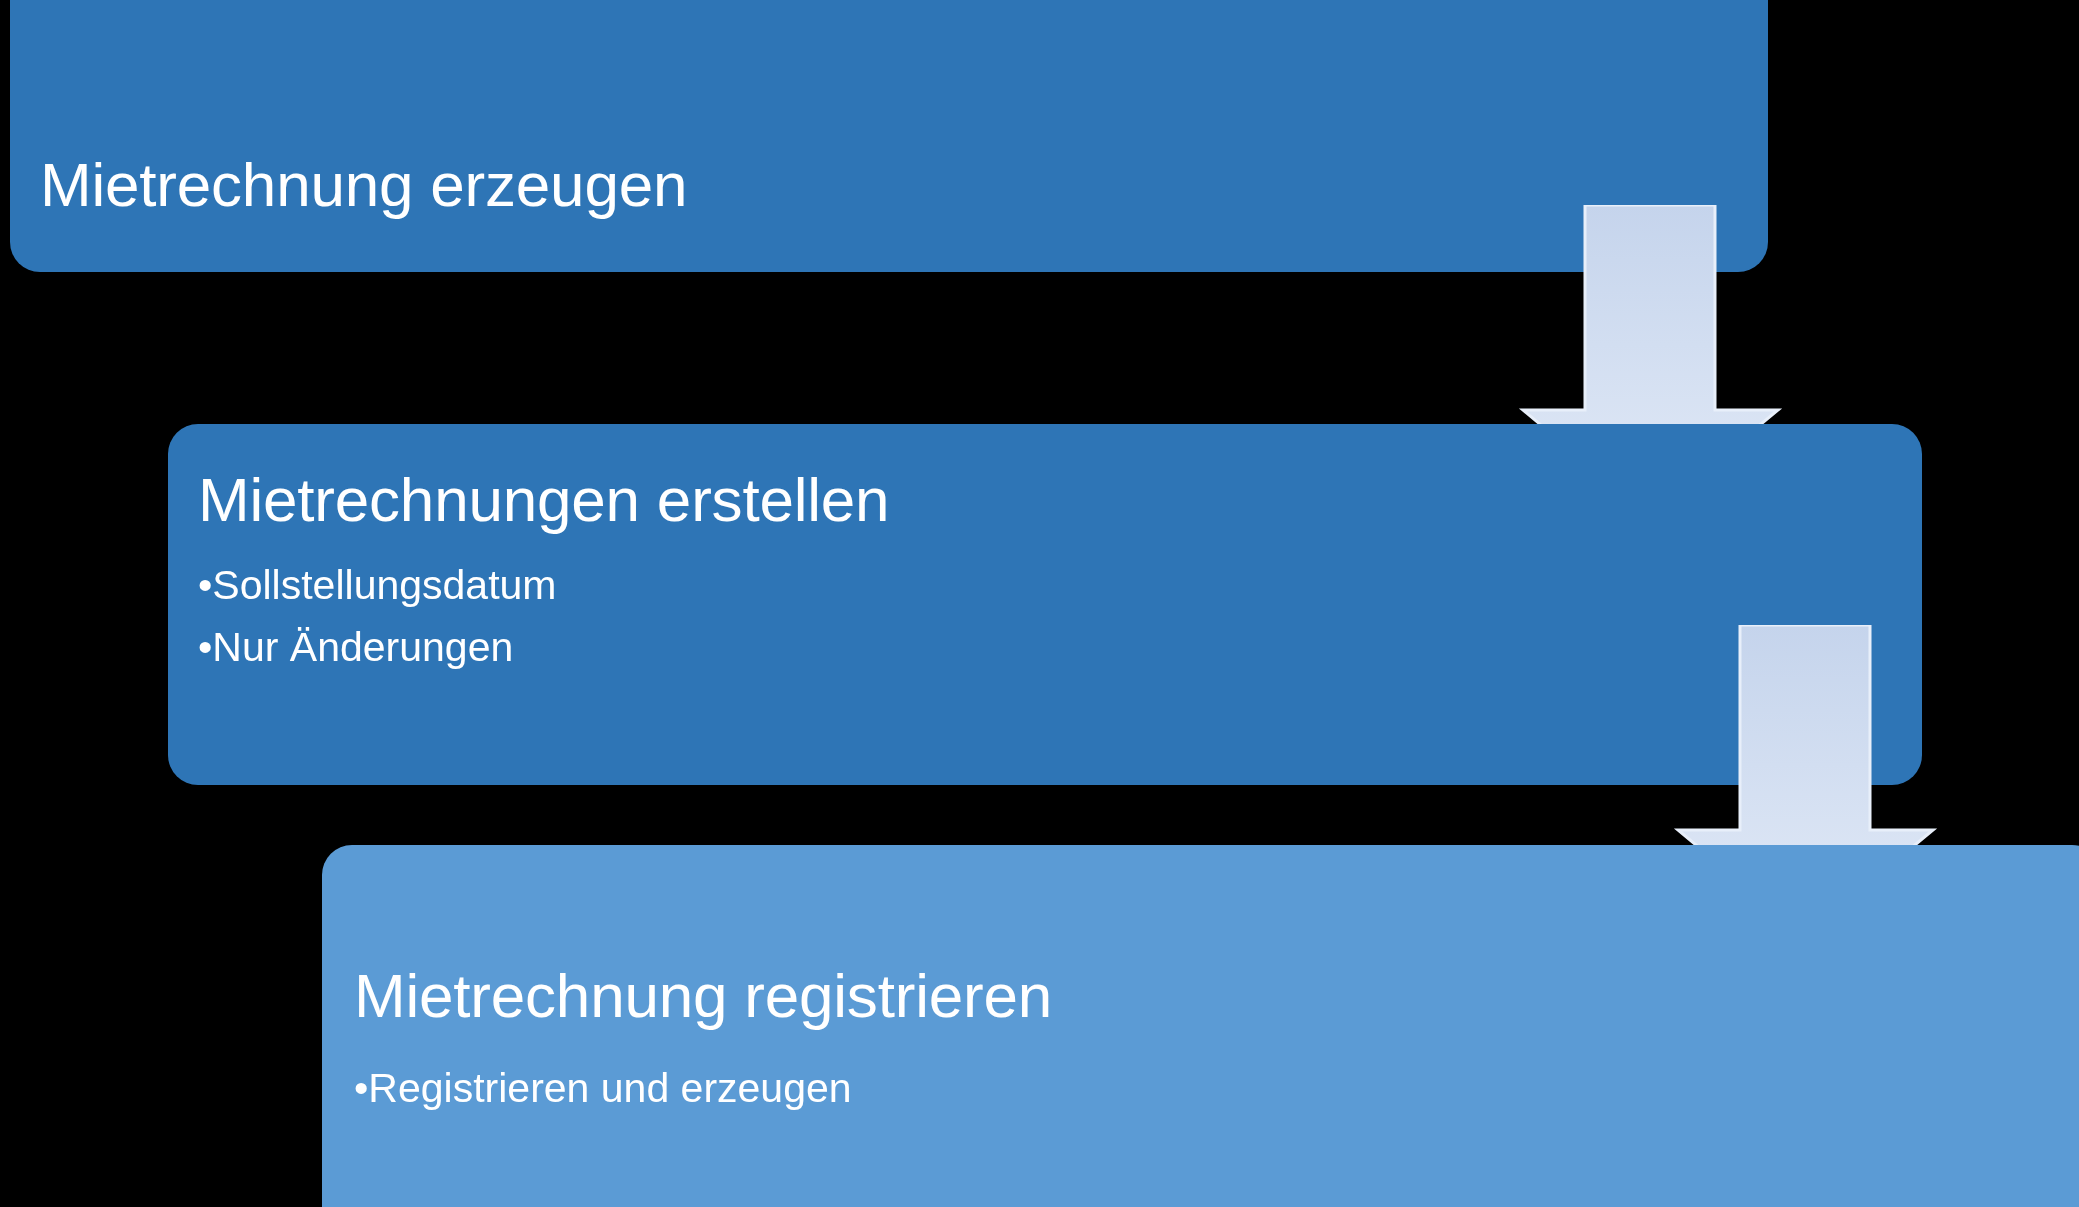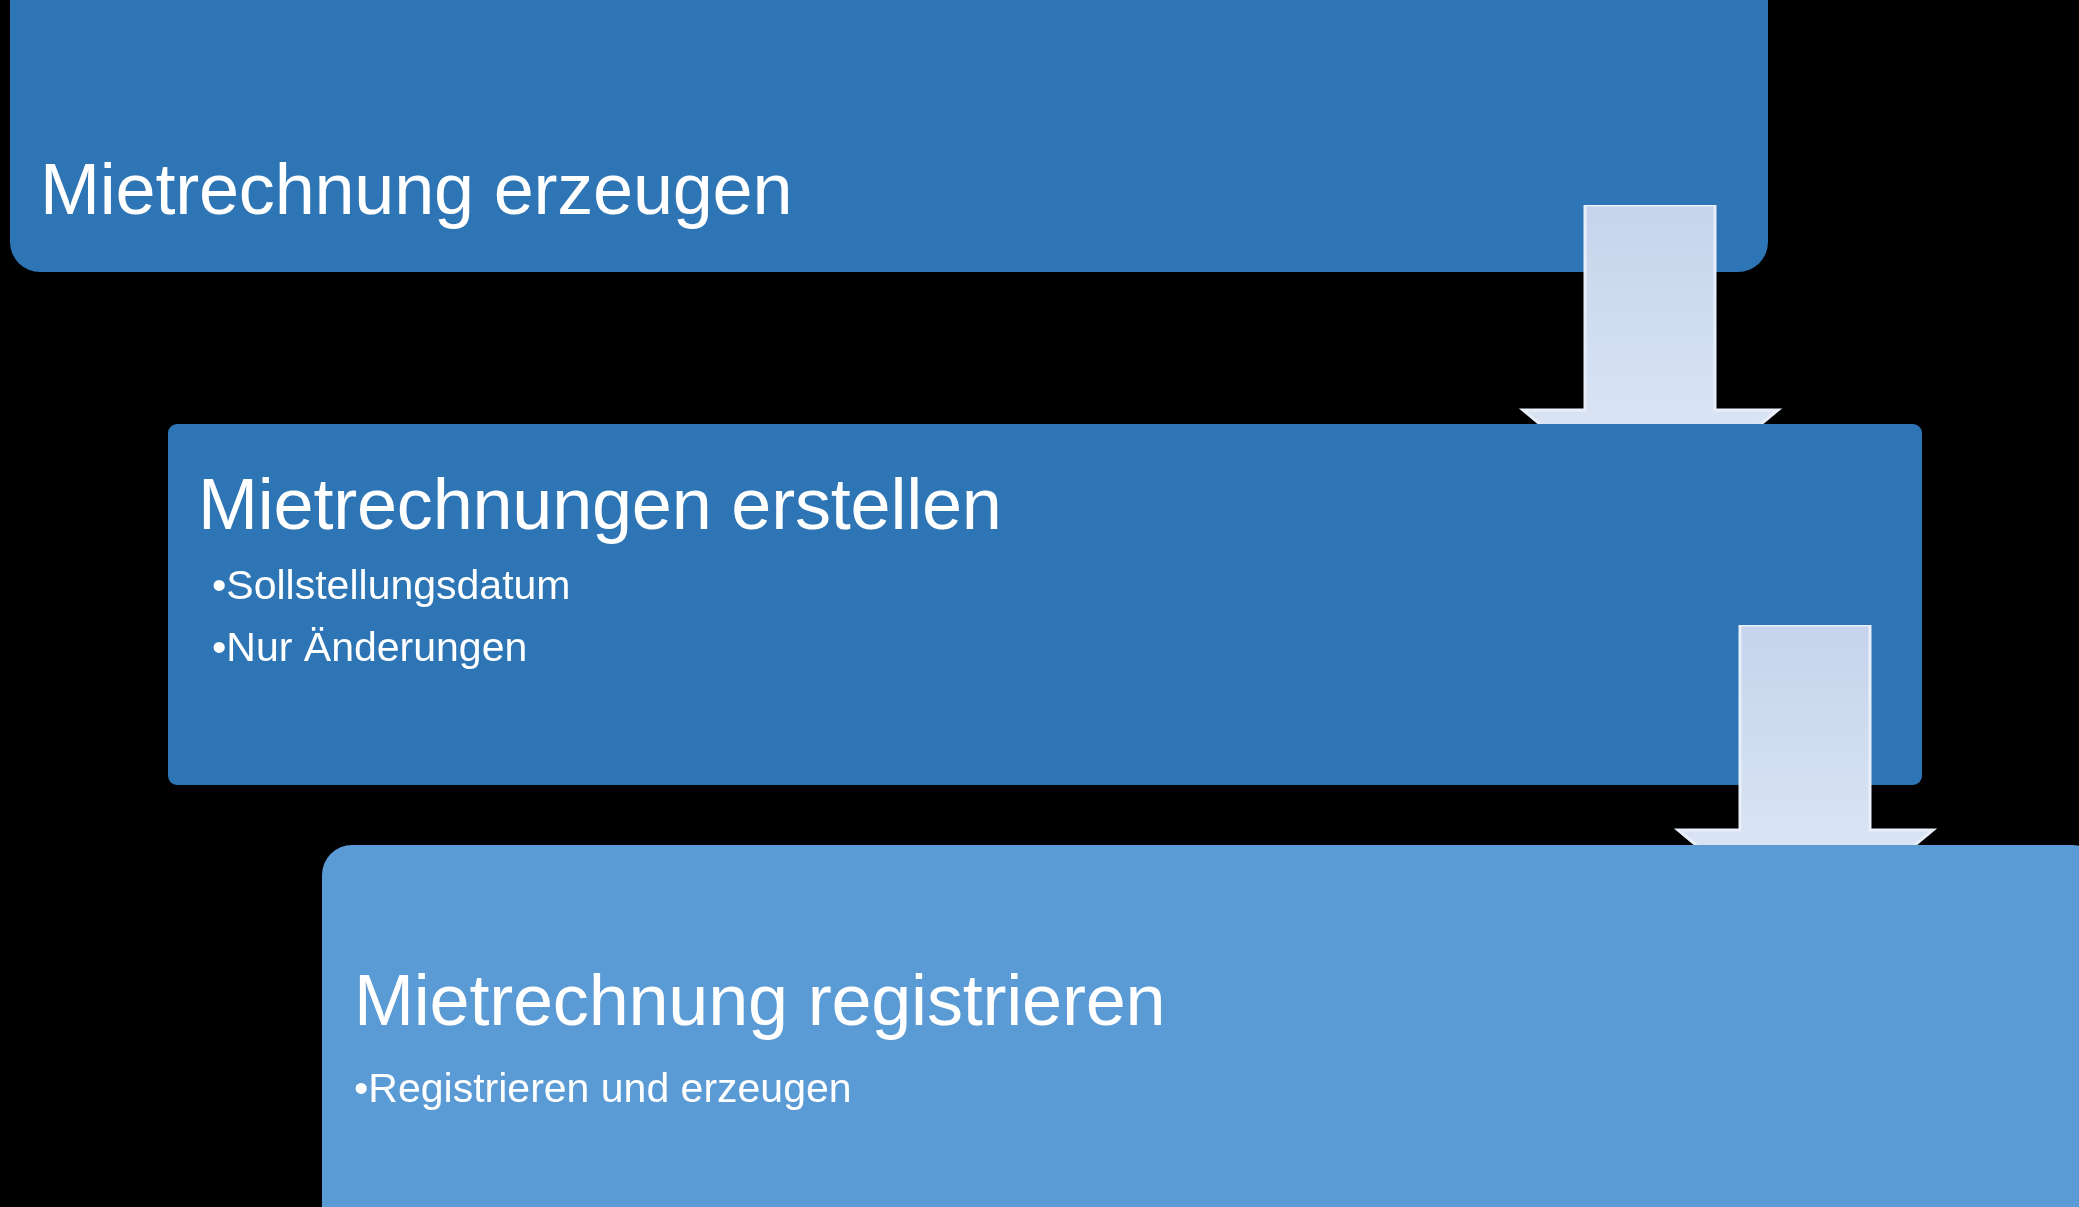--- a/index.html
+++ b/index.html
@@ -12,29 +12,29 @@
     width: 2079px;
     height: 1207px;
     background: #000000;
     overflow: hidden;
     font-family: "Liberation Sans", sans-serif;
   }
 
   
   .proc-box {
     position: absolute;
-    border-radius: 9px;
+    border-radius: 30px;
     box-sizing: border-box;
     color: #ffffff;
   }
   .proc-box .box-title {
     position: absolute;
     left: 0;
     width: 100%;
-    font-size: 72px;
+    font-size: 62px;
     font-weight: 400;
     line-height: 1.05;
     letter-spacing: -0.2px;
     white-space: nowrap;
     color: #ffffff;
   }
   .proc-box .bullet-list {
     position: absolute;
     left: 0;
     width: 100%;
@@ -61,21 +61,21 @@
   }
   #box-1 .box-title { top: 182px; padding-left: 30px; }
 
   
   #box-2 {
     left: 168px; top: 424px;
     width: 1754px; height: 361px;
     background: #2E75B6;
   }
   #box-2 .box-title { top: 43px; padding-left: 30px; }
-  #box-2 .bullet-list { top: 130px; padding-left: 44px; }
+  #box-2 .bullet-list { top: 130px; padding-left: 30px; }
 
   
   #box-3 {
     left: 322px; top: 845px;
     width: 1780px; height: 392px;
     background: #5B9BD5;
     border-radius: 30px 30px 0 0;
   }
   #box-3 .box-title { top: 118px; padding-left: 32px; }
   #box-3 .bullet-list { top: 212px; padding-left: 32px; }

